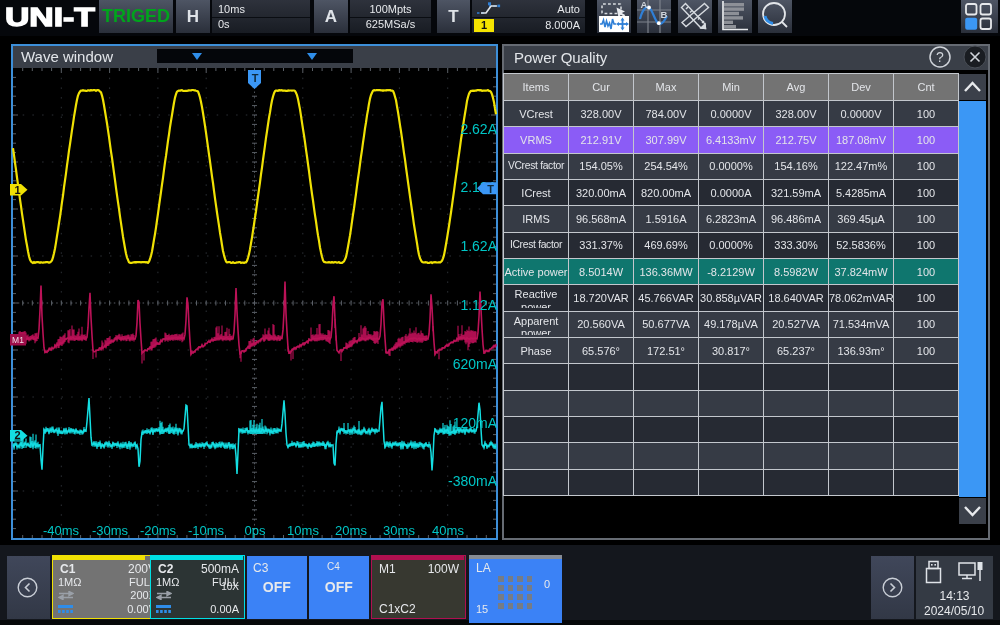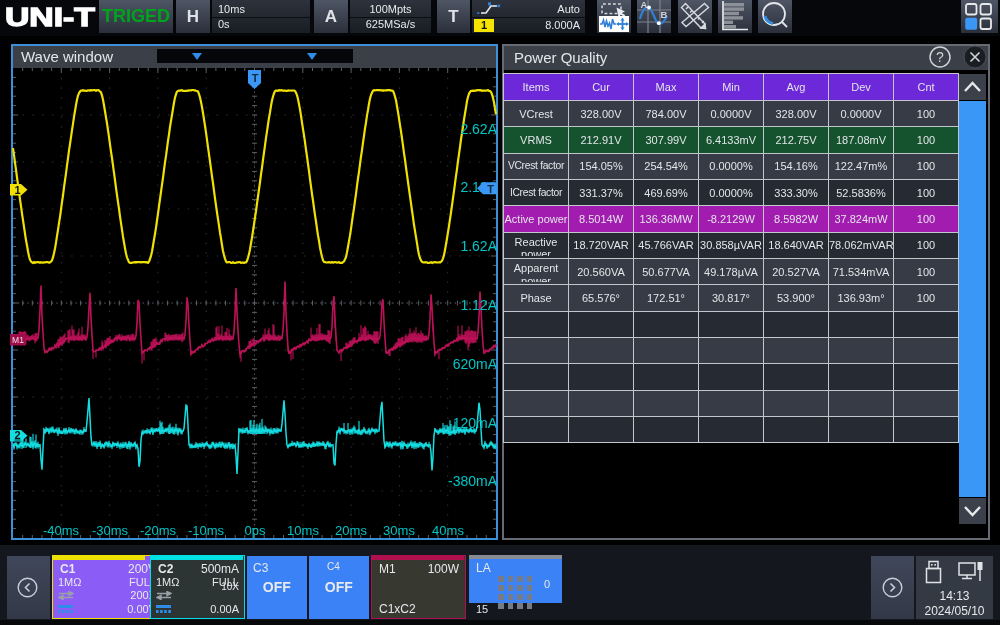--- a/index.html
+++ b/index.html
@@ -492,66 +492,84 @@
 <svg class="abs" style="left:928px;top:45px" width="24" height="24" viewBox="0 0 24 24">
  <circle cx="12" cy="12" r="10" fill="none" stroke="#d0d4da" stroke-width="1.5"></circle>
  <text x="12" y="17" font-size="14" fill="#d0d4da" text-anchor="middle">?</text>
 </svg>
 <svg class="abs" style="left:963px;top:45px" width="24" height="24" viewBox="0 0 24 24">
  <circle cx="12" cy="12" r="11" fill="#1a1d22" stroke="#4a4f57" stroke-width="1"></circle>
  <path d="M7.5,7.5 L16.5,16.5 M16.5,7.5 L7.5,16.5" stroke="#d0d4da" stroke-width="1.6"></path>
 </svg>
 <table class="pq abs" style="left:503px;top:73px;width:456px">
       <tbody>
-        <tr style="background:#6d28d9;height:27px">
+        <tr style="background:#737373;height:27px">
           <td>Items</td>
           <td>Cur</td>
           <td>Max</td>
           <td>Min</td>
           <td>Avg</td>
           <td>Dev</td>
           <td>Cnt</td>
         </tr>
         <tr style="background:#363b45">
           <td>VCrest</td>
           <td>328.00V</td>
           <td>784.00V</td>
           <td>0.0000V</td>
           <td>328.00V</td>
           <td>0.0000V</td>
           <td>100</td>
         </tr>
-        <tr style="background:#14532d">
+        <tr style="background:#8b5cf6">
           <td>VRMS</td>
           <td>212.91V</td>
           <td>307.99V</td>
           <td>6.4133mV</td>
           <td>212.75V</td>
           <td>187.08mV</td>
           <td>100</td>
         </tr>
         <tr style="background:#363b45">
           <td class="nw">VCrest factor</td>
           <td>154.05%</td>
           <td>254.54%</td>
           <td>0.0000%</td>
           <td>154.16%</td>
           <td>122.47m%</td>
           <td>100</td>
         </tr>
         <tr style="background:#262a33">
+          <td>ICrest</td>
+          <td>320.00mA</td>
+          <td>820.00mA</td>
+          <td>0.0000A</td>
+          <td>321.59mA</td>
+          <td>5.4285mA</td>
+          <td>100</td>
+        </tr>
+        <tr style="background:#363b45">
+          <td>IRMS</td>
+          <td>96.568mA</td>
+          <td>1.5916A</td>
+          <td>6.2823mA</td>
+          <td>96.486mA</td>
+          <td>369.45µA</td>
+          <td>100</td>
+        </tr>
+        <tr style="background:#262a33">
           <td class="nw">ICrest factor</td>
           <td>331.37%</td>
           <td>469.69%</td>
           <td>0.0000%</td>
           <td>333.30%</td>
           <td>52.5836%</td>
           <td>100</td>
         </tr>
-        <tr style="background:#a21caf">
+        <tr style="background:#0f766e">
           <td>Active power</td>
           <td>8.5014W</td>
           <td>136.36MW</td>
           <td>-8.2129W</td>
           <td>8.5982W</td>
           <td>37.824mW</td>
           <td>100</td>
         </tr>
         <tr style="background:#262a33">
           <td class="wr">
@@ -573,21 +591,21 @@
           <td>49.178µVA</td>
           <td>20.527VA</td>
           <td>71.534mVA</td>
           <td>100</td>
         </tr>
         <tr style="background:#363b45">
           <td>Phase</td>
           <td>65.576°</td>
           <td>172.51°</td>
           <td>30.817°</td>
-          <td>53.900°</td>
+          <td>65.237°</td>
           <td>136.93m°</td>
           <td>100</td>
         </tr>
         <tr style="background:#262a33">
           <td></td>
           <td></td>
           <td></td>
           <td></td>
           <td></td>
           <td></td>
@@ -642,21 +660,21 @@
     </svg>
 
 <div class="abs" style="left:0;top:545px;width:1000px;height:80px;background:#14171d"></div>
 <div class="abs" style="left:0;top:620px;width:1000px;height:5px;background:#060809"></div>
 <div class="abs" style="left:7px;top:556px;width:43px;height:63px;background:linear-gradient(#40475a,#323846)"></div>
 <svg class="abs" style="left:17px;top:577px" width="21" height="21" viewBox="0 0 21 21">
  <circle cx="10.5" cy="10.5" r="9.3" fill="none" stroke="#c9ced6" stroke-width="1.4"></circle>
  <path d="M12.5,6.5 L8.5,10.5 L12.5,14.5" fill="none" stroke="#c9ced6" stroke-width="1.6"></path>
 </svg>
 
-<div class="abs" style="left:52px;top:555px;width:110px;height:64px;border:1.5px solid #f0e104;background:#8b5cf6">
+<div class="abs" style="left:52px;top:555px;width:110px;height:64px;border:1.5px solid #f0e104;background:#737373">
  <div style="position:absolute;left:0;top:0;width:92px;height:4px;background:#f0e104"></div>
  <div style="position:absolute;left:7px;top:6px;font-size:12px;font-weight:bold">C1</div>
  <div style="position:absolute;right:5px;top:6px;font-size:12px">200V</div>
  <div style="position:absolute;left:5px;top:20px;font-size:11px">1MΩ</div>
  <div style="position:absolute;right:5px;top:20px;font-size:11px">FULL</div>
  <svg style="position:absolute;left:5px;top:35px" width="16" height="9" viewBox="0 0 16 9">
   <path d="M1,2.5 L12,2.5 M15,2.5 L11,0.5 L11,4.5 Z M4,6.5 L15,6.5 M1,6.5 L5,4.5 L5,8.5 Z" stroke="#9aa0a8" stroke-width="1.4" fill="#9aa0a8"></path>
  </svg>
  <div style="position:absolute;right:5px;top:33px;font-size:11px">200X</div>
  <svg style="position:absolute;left:5px;top:49px" width="16" height="9" viewBox="0 0 16 9">
@@ -702,21 +720,21 @@
  <div style="position:absolute;left:0;top:23px;width:100%;text-align:center;font-size:14px;font-weight:bold">OFF</div>
 </div>
 
 <div class="abs" style="left:371px;top:555px;width:95px;height:64px;border:1.5px solid #b01050;background:#373830">
  <div style="position:absolute;left:0;top:0;width:92px;height:4px;background:#b01050"></div>
  <div style="position:absolute;left:7px;top:6px;font-size:12px">M1</div>
  <div style="position:absolute;right:6px;top:6px;font-size:12px">100W</div>
  <div style="position:absolute;left:7px;top:46px;font-size:12px">C1xC2</div>
 </div>
 
-<div class="abs btile" style="left:469px;top:555px;width:93px;height:48px">
+<div class="abs btile" style="left:469px;top:555px;width:93px;height:68px">
  <div style="position:absolute;left:0;top:0;width:93px;height:4px;background:#878c94"></div>
  <div style="position:absolute;left:7px;top:6px;font-size:12px">LA</div>
  <div style="position:absolute;left:75px;top:23px;font-size:11px">0</div>
  <div style="position:absolute;left:7px;top:48px;font-size:11px">15</div>
  <div style="position:absolute;left:29.0px;top:21px;width:5.5px;height:5.5px;background:#767c86"></div>
       <div style="position:absolute;left:38.5px;top:21px;width:5.5px;height:5.5px;background:#767c86"></div>
       <div style="position:absolute;left:48.0px;top:21px;width:5.5px;height:5.5px;background:#767c86"></div>
       <div style="position:absolute;left:57.5px;top:21px;width:5.5px;height:5.5px;background:#767c86"></div>
       <div style="position:absolute;left:29.0px;top:30px;width:5.5px;height:5.5px;background:#767c86"></div>
       <div style="position:absolute;left:38.5px;top:30px;width:5.5px;height:5.5px;background:#767c86"></div>
@@ -746,14 +764,14 @@
         <rect x="9.4" y="4" width="1.6" height="1.6" fill="#dfe3e8"></rect>
  </svg>
  <svg style="position:absolute;left:42px;top:5px" width="26" height="22" viewBox="0 0 26 22">
   <rect x="1" y="2" width="16" height="12" fill="none" stroke="#dfe3e8" stroke-width="1.5"></rect>
   <line x1="9" y1="14" x2="9" y2="17" stroke="#dfe3e8" stroke-width="1.5"></line>
   <line x1="4" y1="17.5" x2="14" y2="17.5" stroke="#dfe3e8" stroke-width="1.5"></line>
   <rect x="19.5" y="1" width="5" height="8" fill="#dfe3e8"></rect>
   <line x1="22" y1="9" x2="22" y2="20" stroke="#dfe3e8" stroke-width="1.5"></line>
  </svg>
  <div style="position:absolute;left:0;top:33px;width:100%;text-align:center;font-size:12px">14:13</div>
- <div style="position:absolute;left:0;top:48px;width:100%;text-align:center;font-size:12px">2024/05/10</div>
+ <div style="position:absolute;left:8px;top:48px;width:100%;text-align:left;font-size:12px">2024/05/10</div>
 </div>
 </div>
 </body></html>

